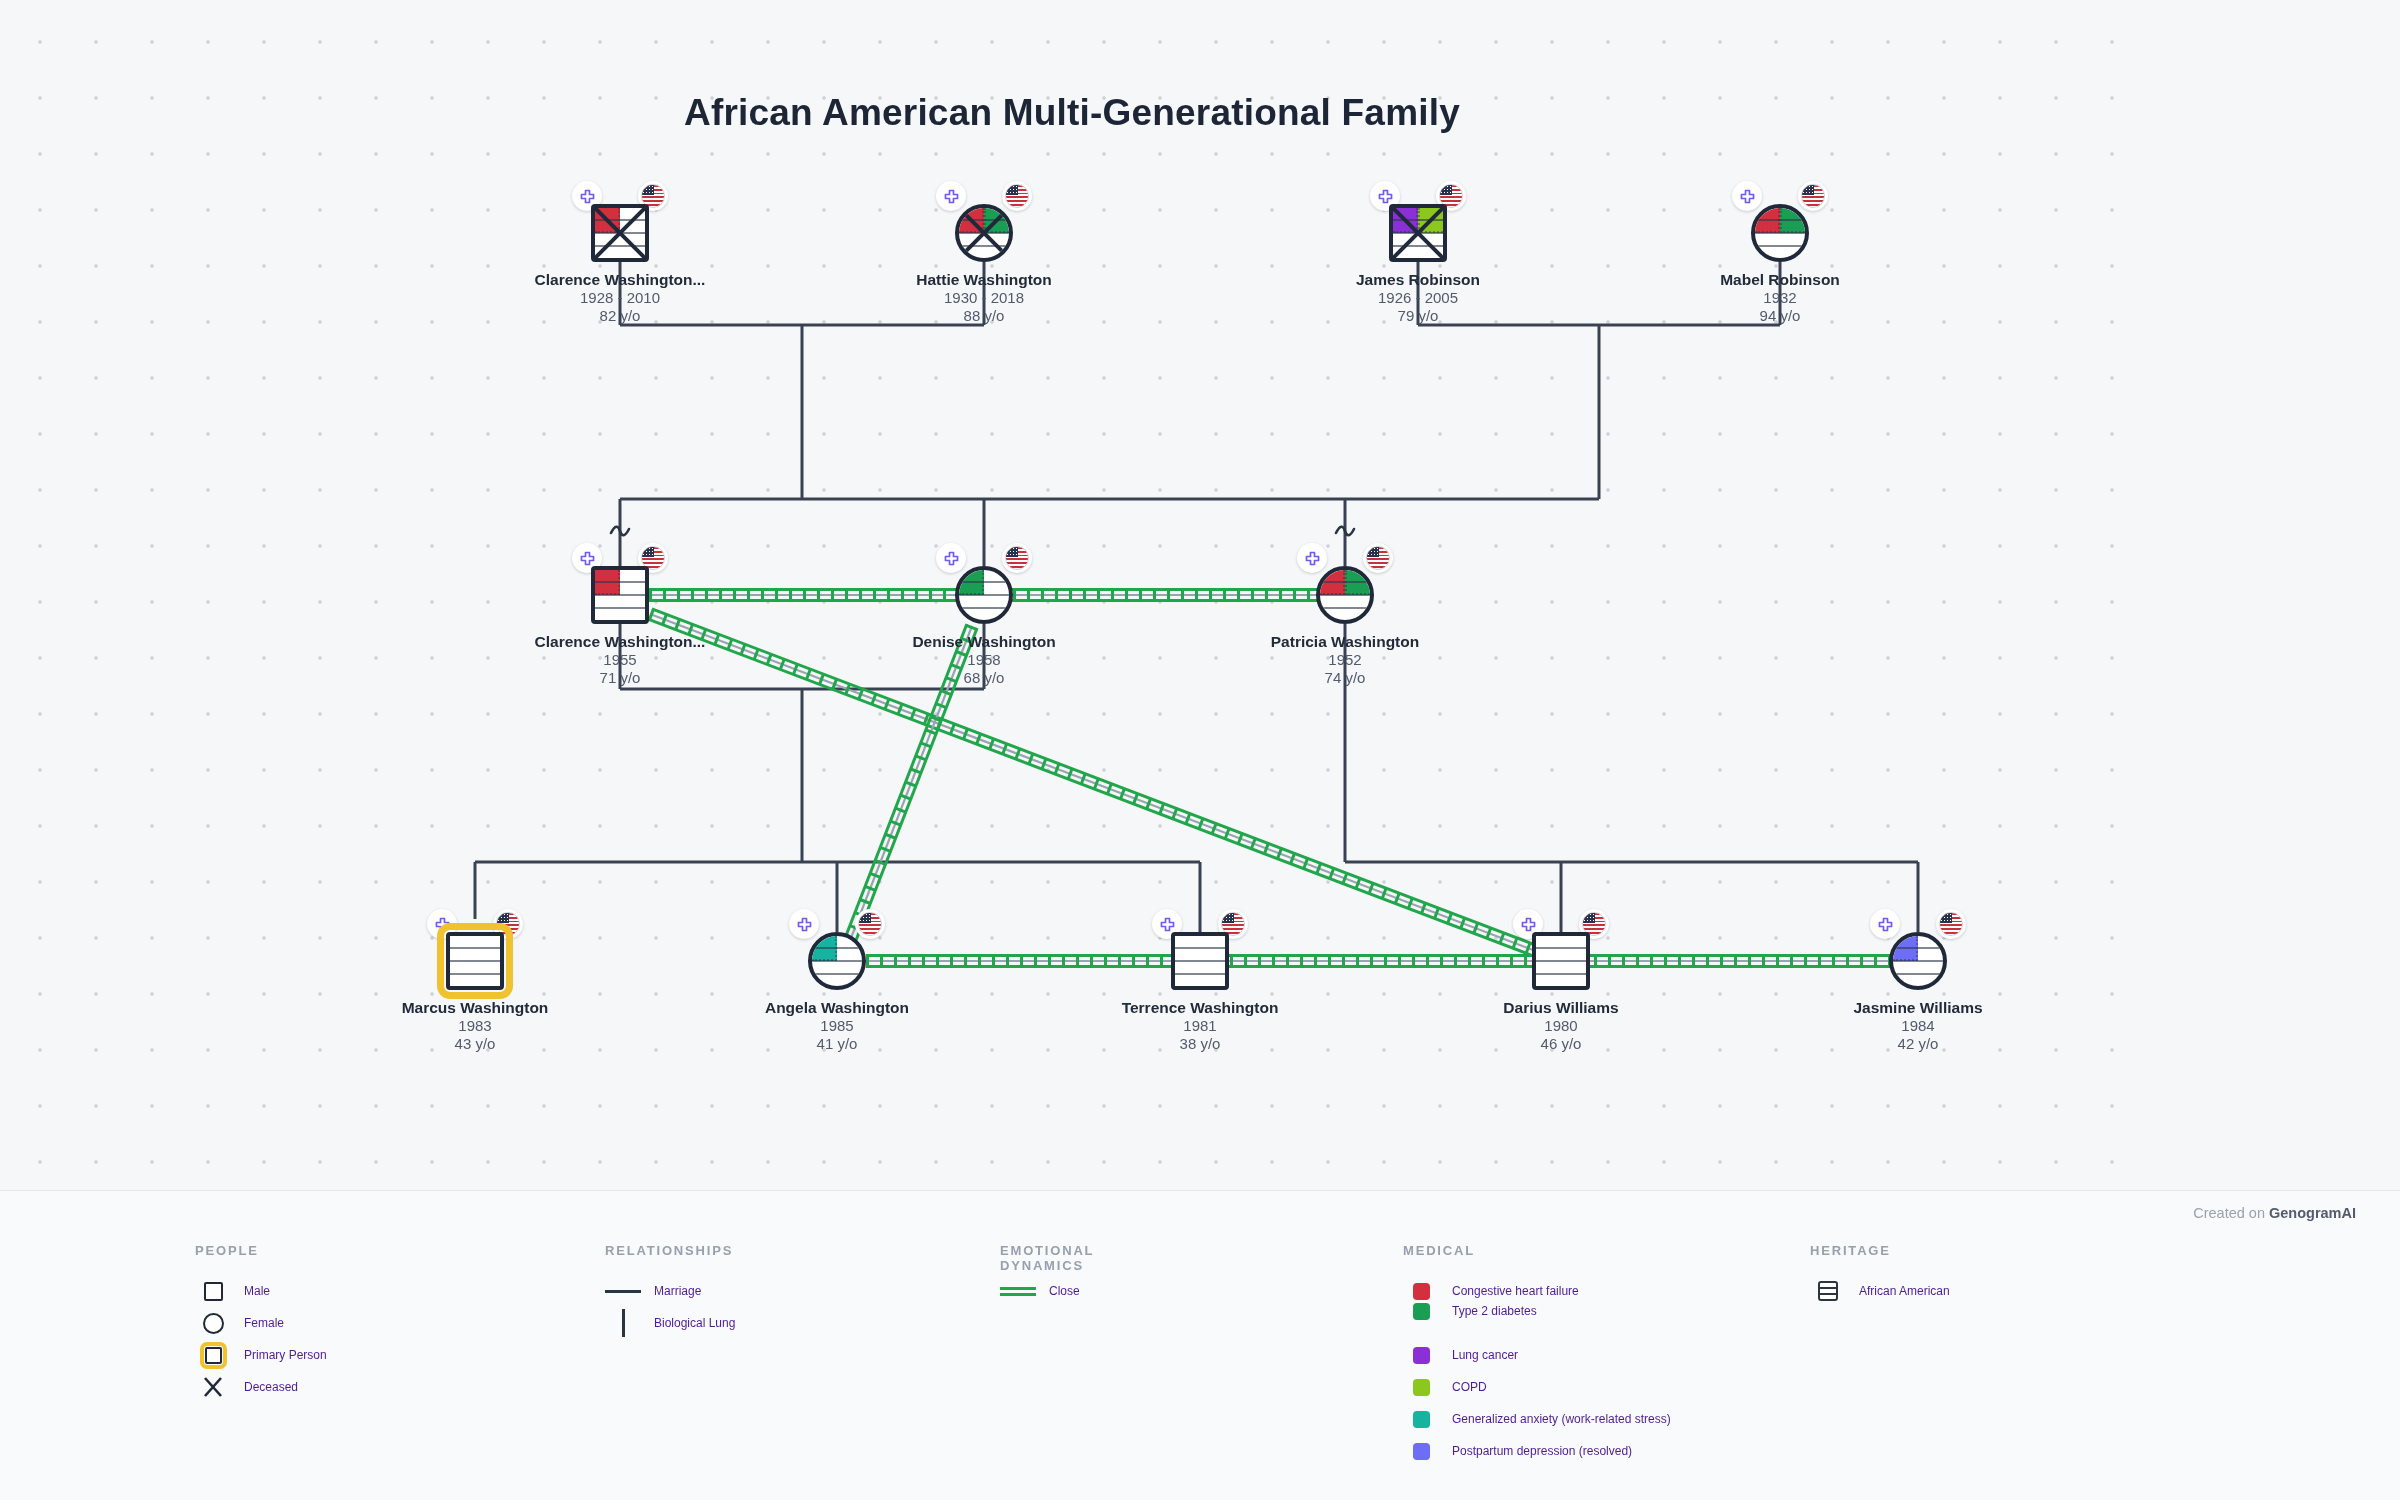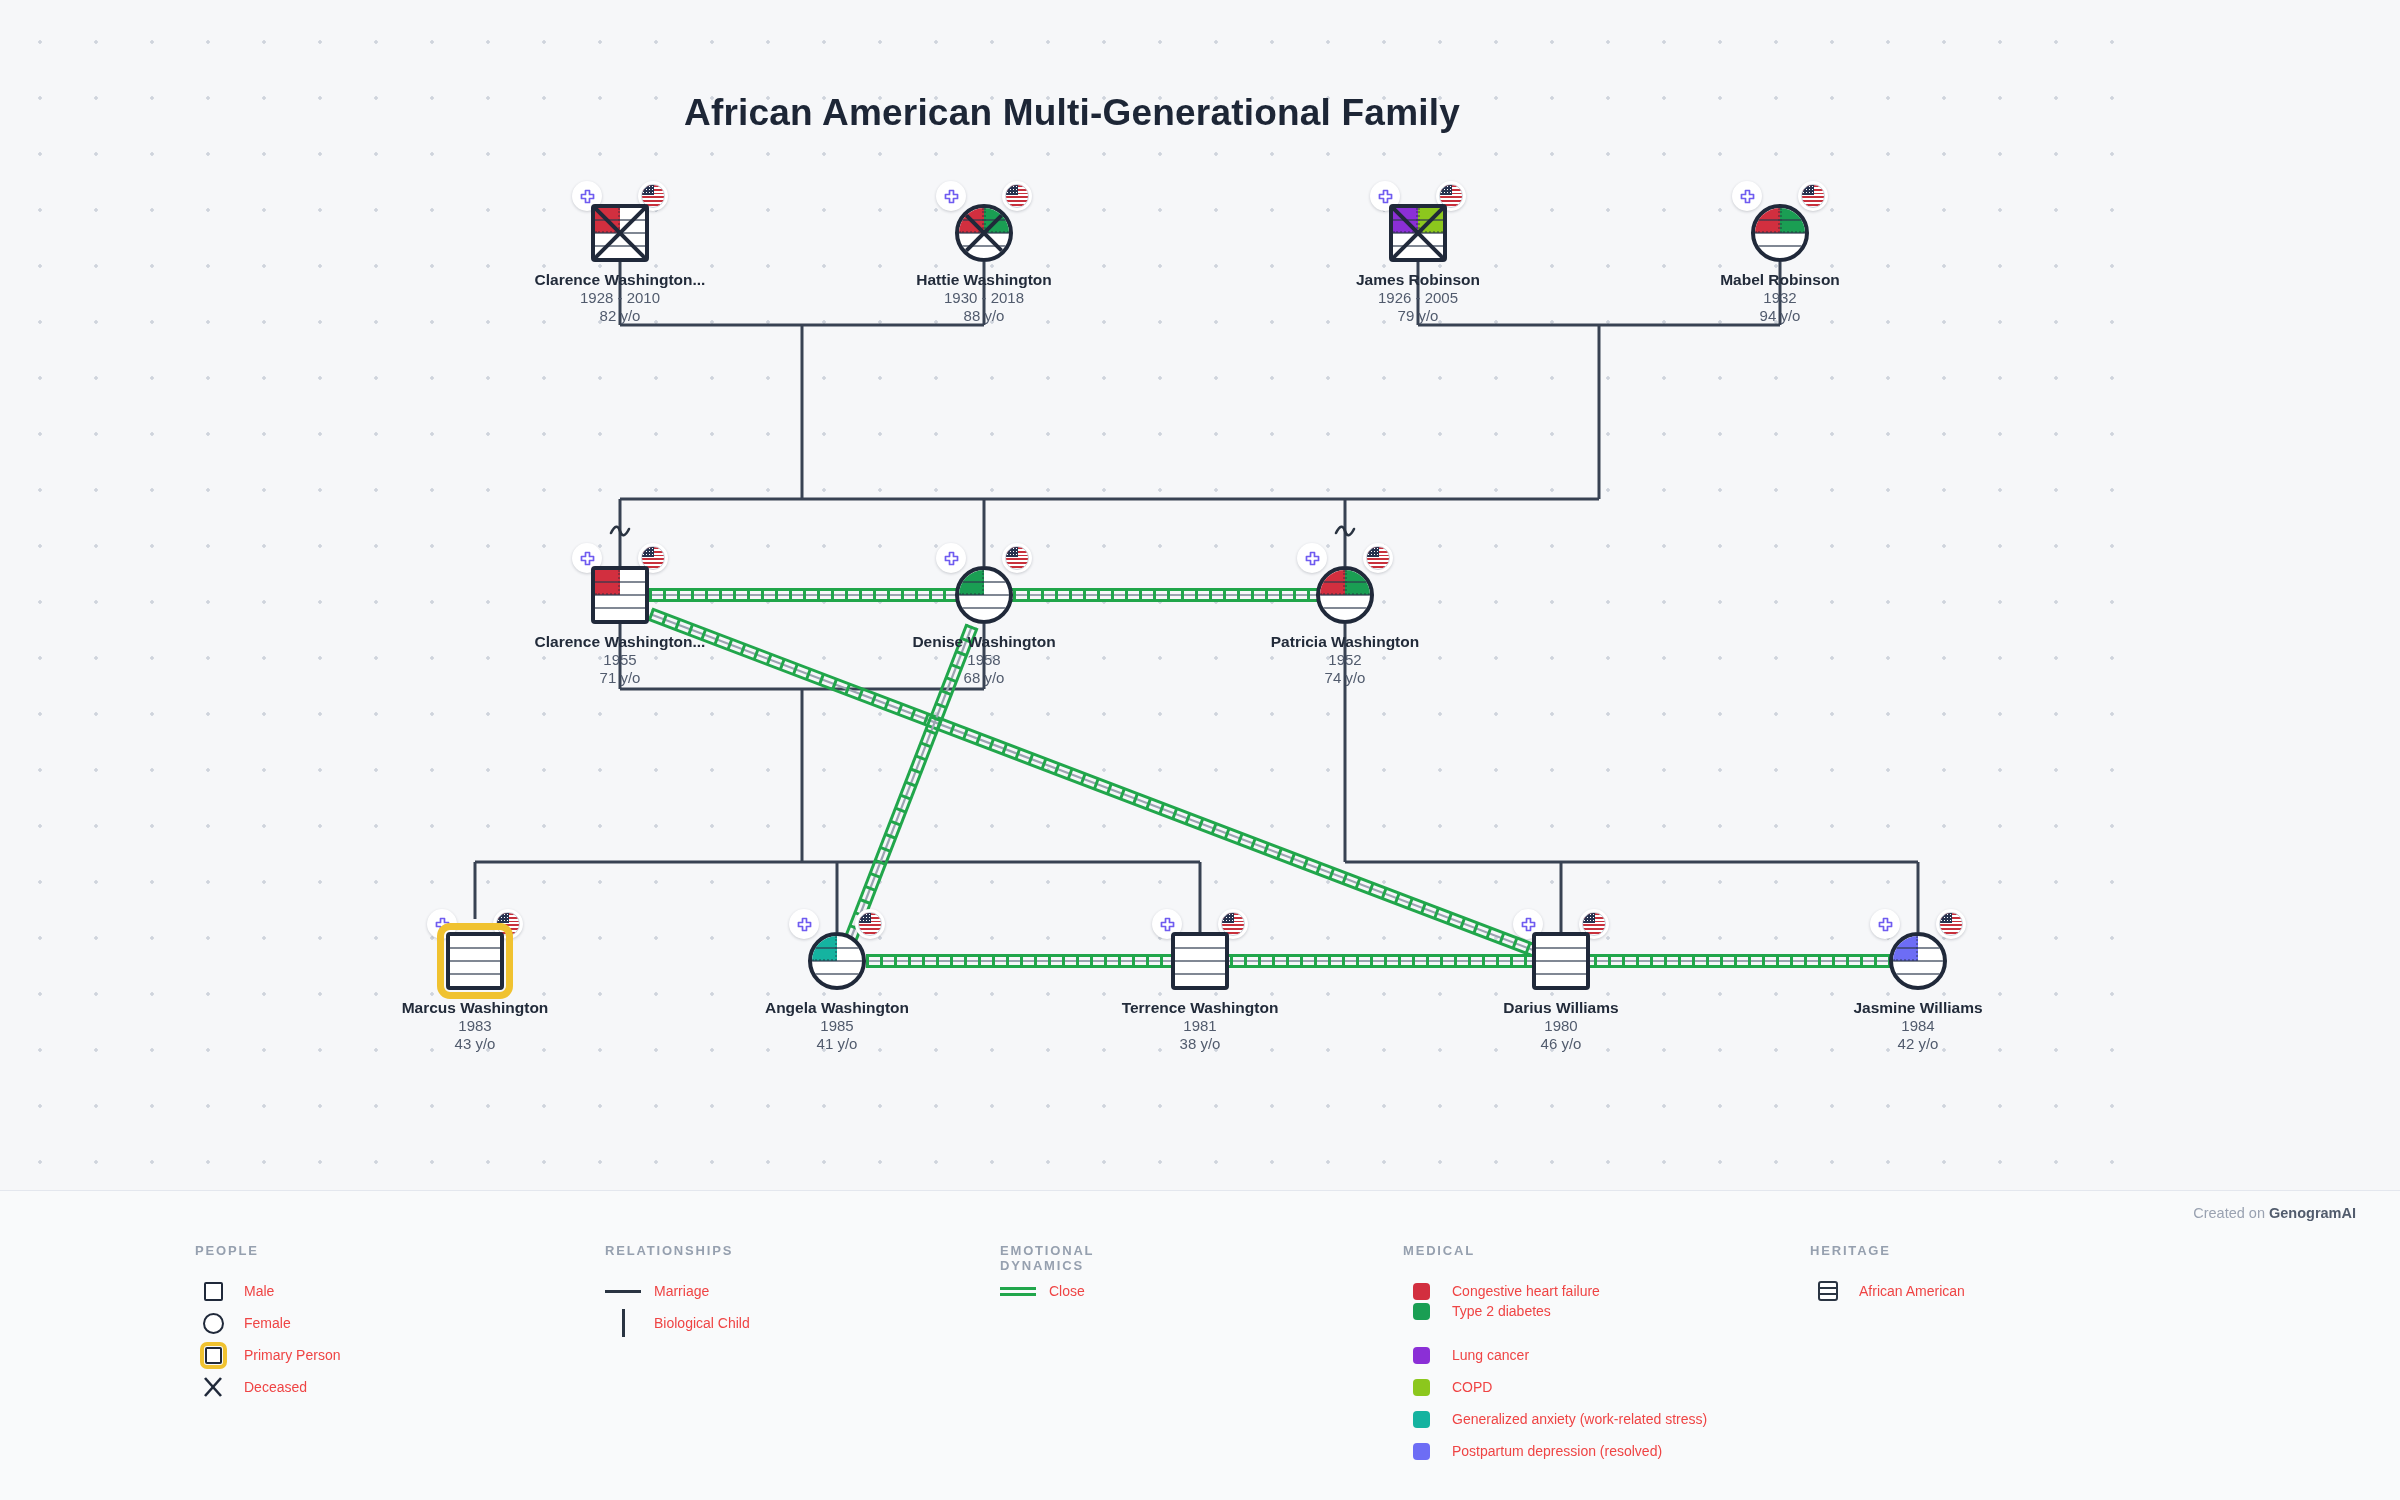--- a/index.html
+++ b/index.html
@@ -44,21 +44,21 @@
   
   .key{position:absolute;left:0;top:1190px;width:2400px;height:310px;background:#f9fafb;
     border-top:1px solid #e4e7ee;}
   .key-title{position:absolute;left:0;top:17px;width:100%;text-align:center;
     font-size:18px;font-weight:700;color:#1d2636;}
   .created{position:absolute;right:44px;top:14px;font-size:14.5px;color:#9aa2b1;}
   .created b{color:#525c6d;font-weight:700;}
   .ksec{position:absolute;top:0;height:100%;}
   .khead{position:absolute;top:52px;font-size:13px;font-weight:700;letter-spacing:.14em;color:#96a0af;}
   .kitem{position:absolute;height:24px;display:flex;align-items:center;gap:13px;}
-  .kitem .klabel{font-size:14px;color:#ef4444;white-space:nowrap;}
+  .kitem .klabel{font-size:12px;color:#4c1d95;white-space:nowrap;}
   .kicon{width:36px;display:flex;align-items:center;justify-content:center;flex:0 0 36px;}
   .ic-male{width:19px;height:19px;border:2.5px solid #20293a;border-radius:2px;background:#fff;}
   .ic-female{width:21px;height:21px;border:2.5px solid #20293a;border-radius:50%;background:#fff;}
   .ic-primary{width:17px;height:17px;border:2.5px solid #20293a;border-radius:2px;background:#fff;
     outline:4px solid #f0c230;outline-offset:1px;}
   .ic-marriage{width:36px;height:3px;background:#2a3442;}
   .ic-biochild{width:3px;height:28px;background:#2a3442;}
   .ic-close{width:36px;height:9px;border-top:3px solid #21a64b;border-bottom:3px solid #21a64b;}
   .ic-swatch{width:17px;height:17px;border-radius:4px;}
   .ic-heritage{width:20px;height:20px;border:2.2px solid #2a3442;border-radius:3px;background:#fff;position:relative;overflow:hidden;}
@@ -426,21 +426,21 @@
         <div class="kitem" style="top: 88px; left: 0px;">
           <div class="kicon">
             <div class="ic-marriage"></div>
           </div>
           <div class="klabel">Marriage</div>
         </div>
         <div class="kitem" style="top: 120px; left: 0px;">
           <div class="kicon">
             <div class="ic-biochild"></div>
           </div>
-          <div class="klabel">Biological Child</div>
+          <div class="klabel">Biological Lung</div>
         </div>
       </div>
       <div class="ksec" style="left: 1000px;">
         <div class="khead">EMOTIONAL DYNAMICS</div>
         <div class="kitem" style="top: 88px; left: 0px;">
           <div class="kicon">
             <div class="ic-close"></div>
           </div>
           <div class="klabel">Close</div>
         </div>

